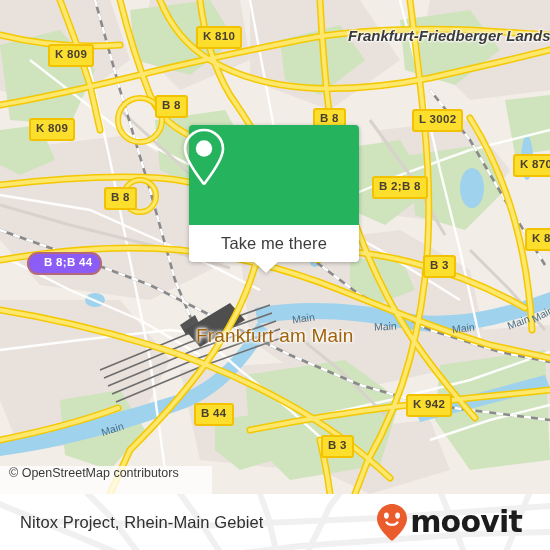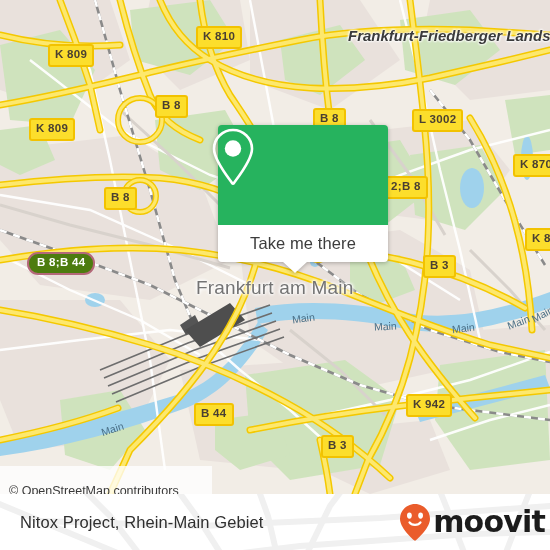--- a/index.html
+++ b/index.html
@@ -12,58 +12,58 @@
   
   #map{position:absolute;left:0;top:0;width:550px;height:494px;overflow:hidden;
        background:#f0ebe4;}
   #map svg{position:absolute;left:0;top:0;}
 
   
   .shield{position:absolute;background:#fcde2c;border:2px solid #f2c200;
           color:#4a4032;font-weight:bold;font-size:11.5px;line-height:1;
           padding:3px 5px 4px 5px;border-radius:3px;white-space:nowrap;
           letter-spacing:.3px;font-family:"Liberation Sans",sans-serif;}
-  .shield.pill{background:#4d7c0f;border:2px solid #b4687a;color:#ffffff;
-          border-radius:11px;padding:3px 8px 4px 8px;}
+  .shield.pill{background:#8b5cf6;border:2px solid #b4687a;color:#ffffff;
+          border-radius:11px;padding:3px 8px 4px 15px;}
 
   .street-label{position:absolute;font-style:italic;font-weight:bold;
           font-size:15px;color:#3b3b3b;white-space:nowrap;
           text-shadow:0 0 3px #fff,0 0 3px #fff,0 0 3px #fff,0 0 2px #fff;}
 
-  .city-label{position:absolute;font-size:19px;color:#737373;white-space:nowrap;
+  .city-label{position:absolute;font-size:19px;color:#a16207;white-space:nowrap;
           letter-spacing:.2px;
-          text-shadow:0 0 4px #fff,0 0 4px #fff,0 0 3px #fff,0 0 2px #fff;}
+          text-shadow:0 0 4px #fff,0 0 4px #fff,0 0 3px #fff,0 0 2px #fff;margin-top:48px;}
 
   .water-label{position:absolute;font-size:10.5px;color:#4a6f86;white-space:nowrap;
           font-style:normal;}
 
   
   #attrib{position:absolute;left:0;top:466px;width:212px;height:32px;
-          background:rgba(255,255,255,.78);display:flex;align-items:flex-end;
+          background:rgba(255,255,255,.78);display:flex;align-items:flex-start;
           padding-left:9px;box-sizing:border-box;}
   #attrib span{font-size:12.5px;color:#3a3a3a;white-space:nowrap;}
 
   
-  #popup{position:absolute;left:206px;top:125px;width:170px;
+  #popup{position:absolute;left:177px;top:125px;width:170px;
          filter:drop-shadow(0 1px 2px rgba(0,0,0,.28));padding-left:12px;}
   #popup-green{width:170px;height:100px;background:#26b35e;
          border-radius:4px 4px 0 0;display:flex;align-items:center;justify-content:center;}
   #popup-white{width:170px;height:37px;background:#ffffff;
          border-radius:0 0 4px 4px;display:flex;align-items:center;justify-content:center;}
   #popup-white span{font-size:16.5px;color:#3d3d3d;letter-spacing:.1px;}
   #popup-tail{position:absolute;left:76px;top:136px;width:0;height:0;
          border-left:13px solid transparent;border-right:13px solid transparent;
          border-top:12px solid #ffffff;}
 
   
   #footer{position:absolute;left:0;top:494px;width:550px;height:56px;
           background:#ffffff;overflow:hidden;}
   #footer-watermark{position:absolute;left:0;top:-18px;width:550px;height:92px;opacity:1;}
   #footer-inner{position:relative;height:56px;display:flex;align-items:center;
-          justify-content:space-between;padding:0 5px 0 20px;box-sizing:border-box;}
+          justify-content:space-between;padding:0 28px 0 20px;box-sizing:border-box;}
   #footer-title{font-size:16.5px;color:#2f2f2f;white-space:nowrap;letter-spacing:.1px;}
   #brand{display:flex;align-items:center;gap:1px;}
   #brand-word{font-size:30px;color:#1c1c1c;font-weight:bold;letter-spacing:-.8px;
           line-height:1;font-family:"DejaVu Sans",sans-serif;}
 </style>
 </head>
 <body>
 
 <div id="app">
 

